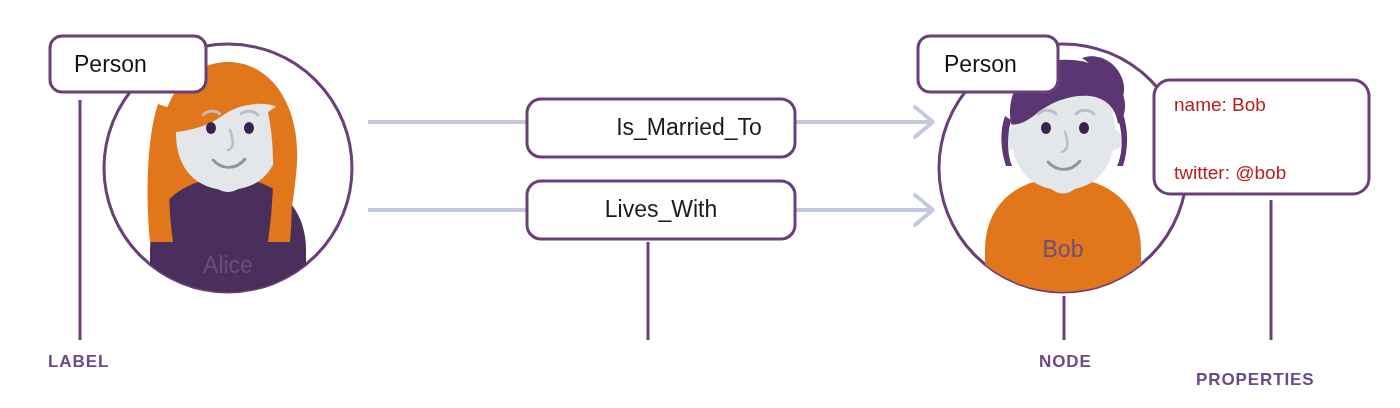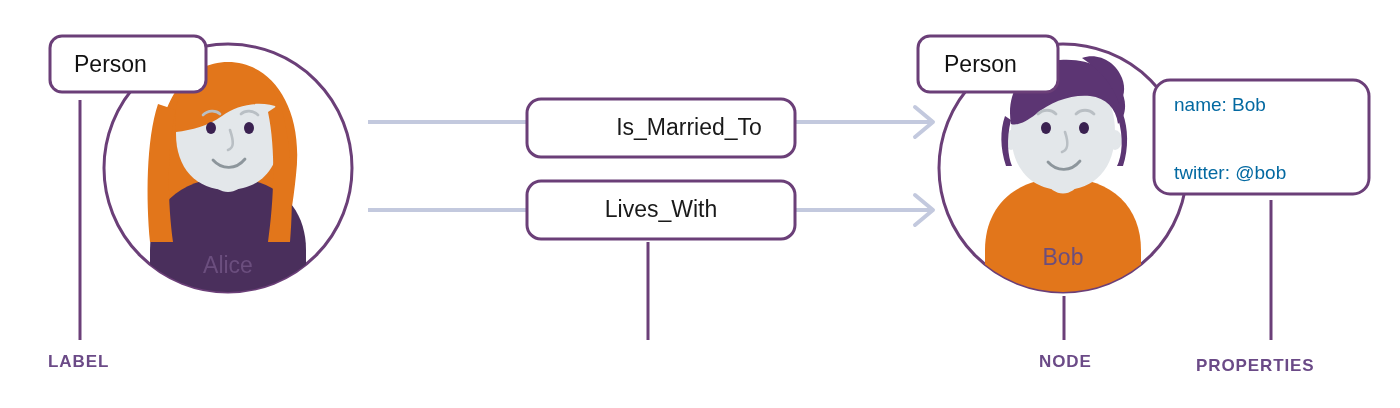--- a/index.html
+++ b/index.html
@@ -54,21 +54,21 @@
     font-family: "Liberation Sans", sans-serif;
     font-size: 23px;
     color: #6B4E7E;
     white-space: nowrap;
     text-align: center;
   }
   .prop-line {
     position: absolute;
     font-family: "Liberation Sans", sans-serif;
     font-size: 19px;
-    color: #0369a1;
+    color: #b91c1c;
     white-space: nowrap;
   }
 </style>
 </head>
 <body>
 
 <div id="canvas">
 
   <svg id="scene" viewBox="0 0 1400 408" xmlns="http://www.w3.org/2000/svg">
 
@@ -227,25 +227,25 @@
   <div class="box-text" style="left:74px; top:51px;">Person</div>
 
   <div class="box-text" style="left:944px; top:51px;">Person</div>
 
   <div class="rel-text" style="left:527px; top:114px; width:324px;">Is_Married_To</div>
 
   <div class="rel-text" style="left:527px; top:196px; width:268px;">Lives_With</div>
 
   <div class="node-name" style="left:148px; top:252px; width:160px;">Alice</div>
 
-  <div class="node-name" style="left:983px; top:244px; width:160px;">Bob</div>
+  <div class="node-name" style="left:983px; top:236px; width:160px;">Bob</div>
 
   <div class="prop-line" style="left:1174px; top:94px;">name: Bob</div>
   <div class="prop-line" style="left:1174px; top:162px;">twitter: @bob</div>
 
   <div class="legend-label" style="left:48px; top:352px;">LABEL</div>
 
 
   <div class="legend-label" style="left:991px; top:352px;margin-left:48px;">NODE</div>
 
-  <div class="legend-label" style="left:1196px; top:356px;">PROPERTIES</div>
+  <div class="legend-label" style="left:1196px; top:370px;">PROPERTIES</div>
 
 </div>
 
 </body></html>

